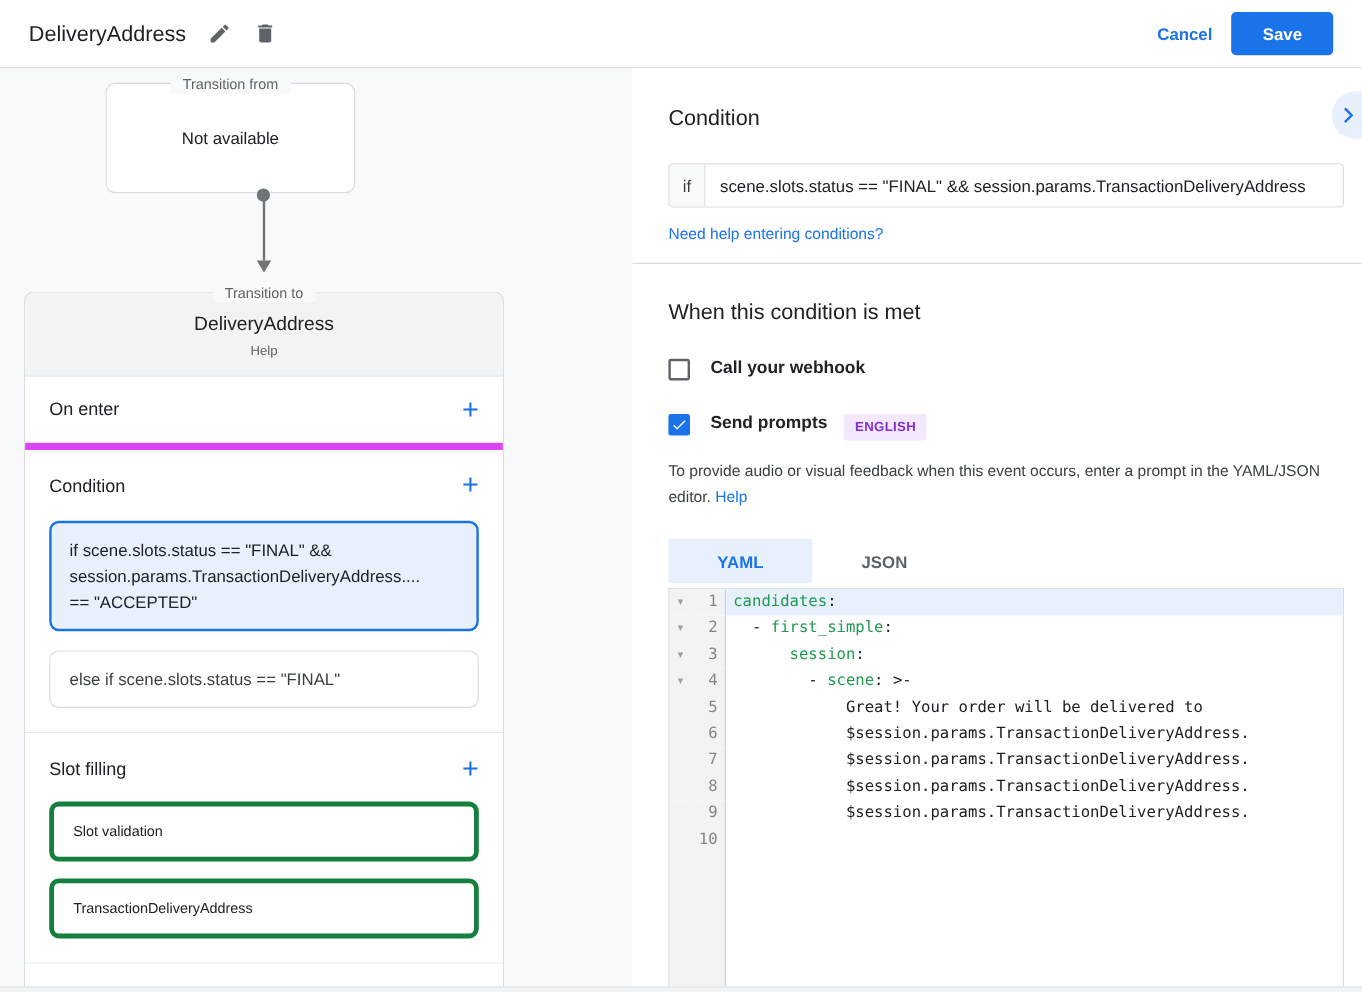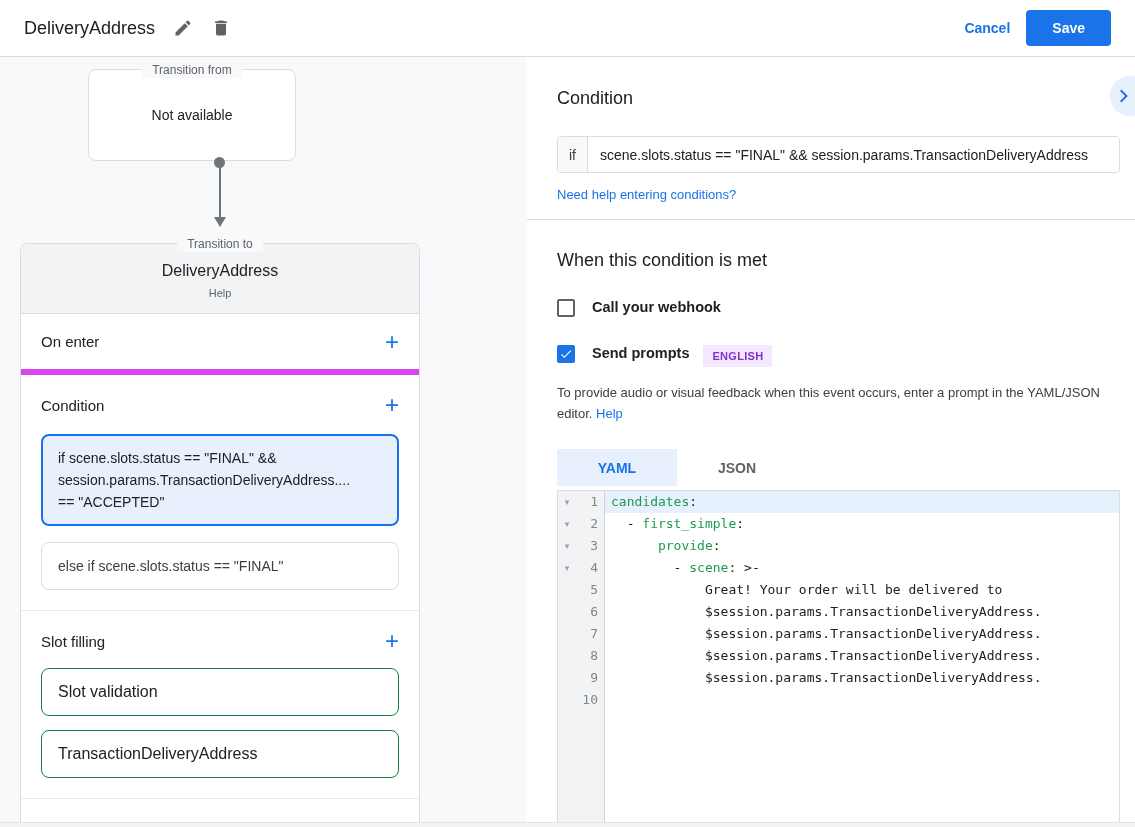--- a/index.html
+++ b/index.html
@@ -39,21 +39,21 @@
   .tt-header { background:#f1f3f4; border-bottom:1px solid #dadce0; border-radius:8px 8px 0 0; text-align:center; padding:18px 0 14px; }
   .tt-title { font-size:16px; color:#202124; }
   .tt-sub { font-size:11px; color:#5f6368; margin-top:7px; }
   .sec-row { display:flex; justify-content:space-between; align-items:center; padding:0 20px; height:61px; border-bottom:6px solid #d946ef; background:#fff; }
   .sec-label { font-size:15px; color:#202124; }
   .plus { color:#1a73e8; font-size:24px; font-weight:400; line-height:20px; cursor:pointer; }
   .section { padding:17px 20px 20px; border-bottom:1px solid #e8eaed; background:#fff; }
   .section-head { display:flex; justify-content:space-between; align-items:center; height:26px; }
   .cond-card { margin-top:16px; border:1px solid #dadce0; border-radius:8px; padding:12px 16px; font-size:14px; color:#3c4043; line-height:22px; background:#fff; white-space:pre-line; cursor:pointer; }
   .cond-card.selected { background:#e8f0fe; border:2px solid #1a73e8; padding:11px 15px; color:#202124; }
-  .slot-card { margin-top:14px; border:1px solid #15803d; border-radius:8px; padding:14px 16px; font-size:16px; color:#202124; background:#fff; cursor:pointer; }
+  .slot-card { margin-top:14px; border:4px solid #15803d; border-radius:8px; padding:14px 16px; font-size:12px; color:#202124; background:#fff; cursor:pointer; }
 
   
   .r-head { padding:31px 30px 0; }
   .r-title { font-size:18px; color:#202124; }
   .chev-btn { position:absolute; top:19px; right:-15px; width:40px; height:40px; border-radius:50%; background:#e8f0fe; display:flex; align-items:center; justify-content:center; cursor:pointer; }
   .if-row { margin:27px 15px 0 30px; display:flex; border:1px solid #dadce0; border-radius:4px; height:37px; overflow:hidden; background:#fff; }
   .if-label { width:30px; flex:none; background:#f8f9fa; border-right:1px solid #dadce0; display:flex; align-items:center; justify-content:center; font-size:14px; color:#3c4043; }
   .if-input { flex:1; border:none; outline:none; padding:0 12px; font-size:14px; color:#202124; font-family:"Liberation Sans", sans-serif; background:#fff; }
   .need-help { margin:14px 30px 0; font-size:13px; color:#1a73e8; cursor:pointer; width:fit-content; }
   .divider { margin-top:17px; border-top:1px solid #dadce0; }
@@ -218,21 +218,21 @@
             <div class="lcode"><span class="key">candidates</span><span>:</span></div>
           </div>
           <div class="code-line">
             <div class="fold">▾</div>
             <div class="lnum">2</div>
             <div class="lcode"><span>  - </span><span class="key">first_simple</span><span>:</span></div>
           </div>
           <div class="code-line">
             <div class="fold">▾</div>
             <div class="lnum">3</div>
-            <div class="lcode"><span>      </span><span class="key">provide</span><span>:</span></div>
+            <div class="lcode"><span>      </span><span class="key">session</span><span>:</span></div>
           </div>
           <div class="code-line">
             <div class="fold">▾</div>
             <div class="lnum">4</div>
             <div class="lcode"><span>        - </span><span class="key">scene</span><span>: &gt;-</span></div>
           </div>
           <div class="code-line">
             <div class="fold"></div>
             <div class="lnum">5</div>
             <div class="lcode"><span>            Great! Your order will be delivered to</span></div>

